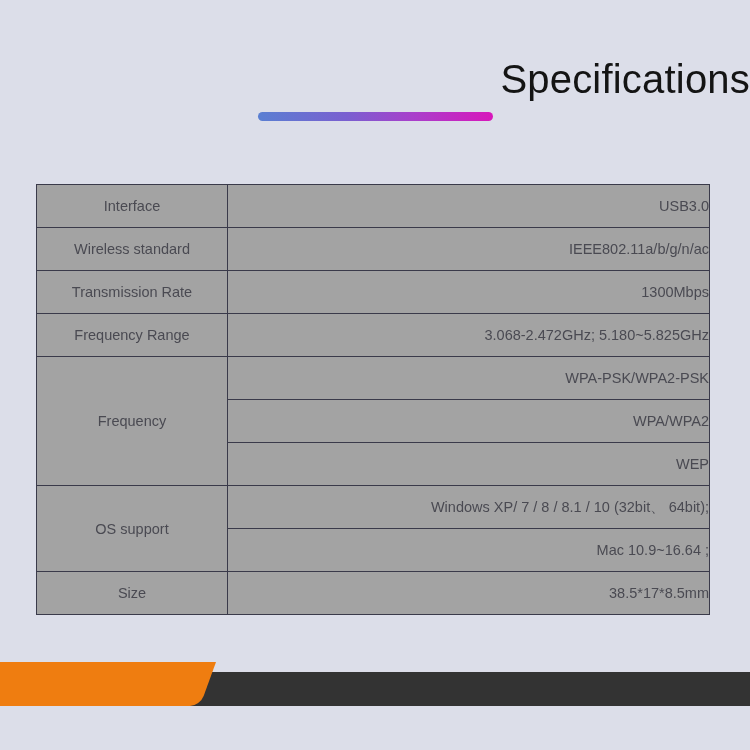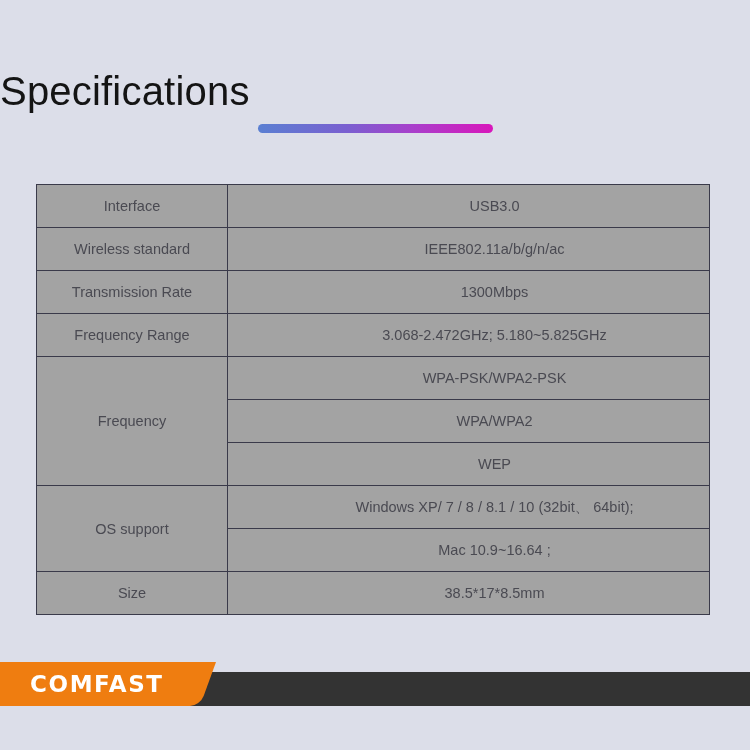--- a/index.html
+++ b/index.html
@@ -12,23 +12,23 @@
     background: #dcdee9;
     font-family: "Liberation Sans", sans-serif;
     overflow: hidden;
     position: relative;
   }
 
   
   .title-block {
     position: absolute;
     left: 0;
-    top: 66px;
+    top: 54px;
     width: 750px;
-    text-align: left;
+    text-align: right;
   }
   .page-title {
     font-size: 40px;
     font-weight: 400;
     color: #141414;
     letter-spacing: 0.2px;
     line-height: 50px;
     margin: 0;
   }
   .title-underline {
@@ -56,21 +56,21 @@
     font-weight: 400;
     height: 42px;
     padding: 0;
     vertical-align: middle;
   }
   td.label-cell {
     width: 190px;
     text-align: center;
   }
   td.value-cell {
-    text-align: center;
+    text-align: right;
     padding-left: 52px;
   }
 
   
   .footer {
     position: absolute;
     left: 0;
     top: 662px;
     width: 750px;
     height: 44px;
@@ -176,14 +176,13 @@
         <td class="value-cell">38.5*17*8.5mm</td>
       </tr>
     </tbody>
 </table>
 
 <div class="footer">
   <div class="footer-dark"></div>
   <div class="footer-dark-fill"></div>
   <div class="footer-orange"></div>
   <div class="footer-orange-fill"></div>
-  <div class="brand-text">COMFAST</div>
 </div>
 
 </body></html>

